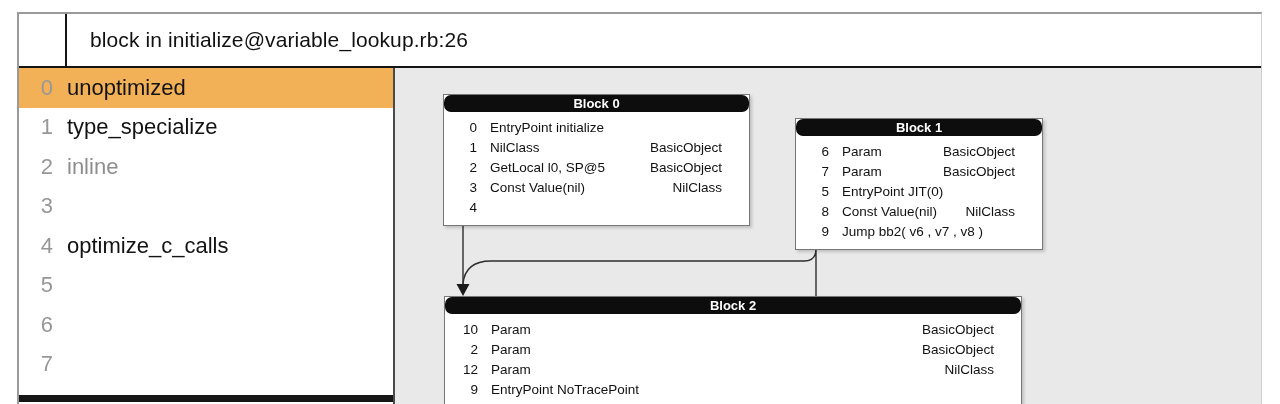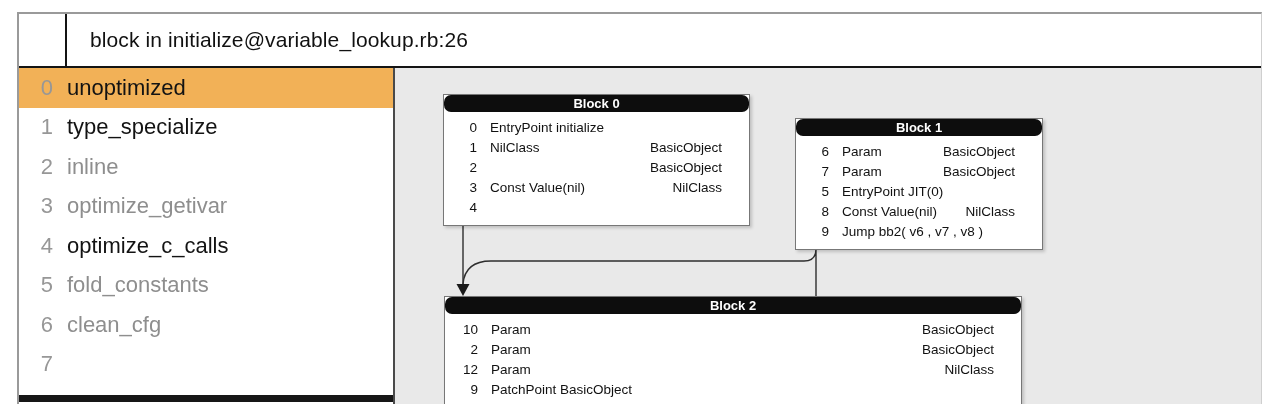--- a/index.html
+++ b/index.html
@@ -75,33 +75,30 @@
           <div class="pass emphasis">
             <span class="num">1</span>
             <span class="lbl">type_specialize</span>
           </div>
           <div class="pass muted">
             <span class="num">2</span>
             <span class="lbl">inline</span>
           </div>
           <div class="pass muted">
             <span class="num">3</span>
-            <span class="lbl">optimize_getivar</span>
           </div>
           <div class="pass emphasis">
             <span class="num">4</span>
             <span class="lbl">optimize_c_calls</span>
           </div>
           <div class="pass muted">
             <span class="num">5</span>
-            <span class="lbl">fold_constants</span>
           </div>
           <div class="pass muted">
             <span class="num">6</span>
-            <span class="lbl">clean_cfg</span>
           </div>
           <div class="pass muted">
             <span class="num">7</span>
           </div>
         </div>
       <div class="sidebar-footer-bar"></div>
     </div>
 
     <div class="diagram">
 
@@ -119,20 +116,21 @@
                 <span class="inum">0</span>
                 <span class="itext">EntryPoint initialize</span>
               </div>
               <div class="irow">
                 <span class="inum">1</span>
                 <span class="itext">NilClass</span>
                 <span class="itype">BasicObject</span>
               </div>
               <div class="irow">
                 <span class="inum">2</span>
+                <span class="itext">GetLocal l0, SP@5</span>
                 <span class="itype">BasicObject</span>
               </div>
               <div class="irow">
                 <span class="inum">3</span>
                 <span class="itext">Const Value(nil)</span>
                 <span class="itype">NilClass</span>
               </div>
               <div class="irow">
                 <span class="inum">4</span>
               </div>
@@ -179,21 +177,21 @@
                 <span class="itext">Param</span>
                 <span class="itype">BasicObject</span>
               </div>
               <div class="irow">
                 <span class="inum">12</span>
                 <span class="itext">Param</span>
                 <span class="itype">NilClass</span>
               </div>
               <div class="irow">
                 <span class="inum">9</span>
-                <span class="itext">PatchPoint BasicObject</span>
+                <span class="itext">EntryPoint NoTracePoint</span>
               </div>
             </div>
           </section>
         </div>
 
     </div>
   </div>
 </div>
 
 </body></html>

